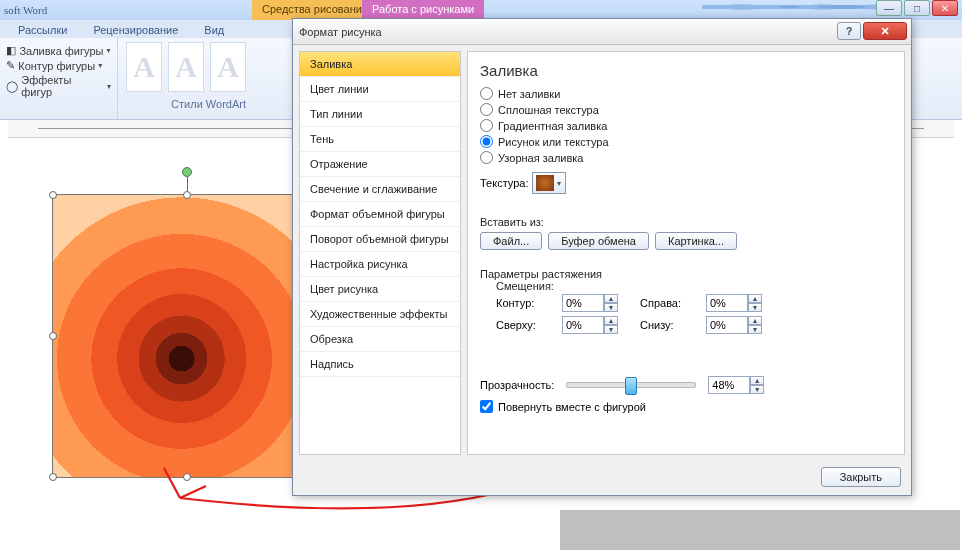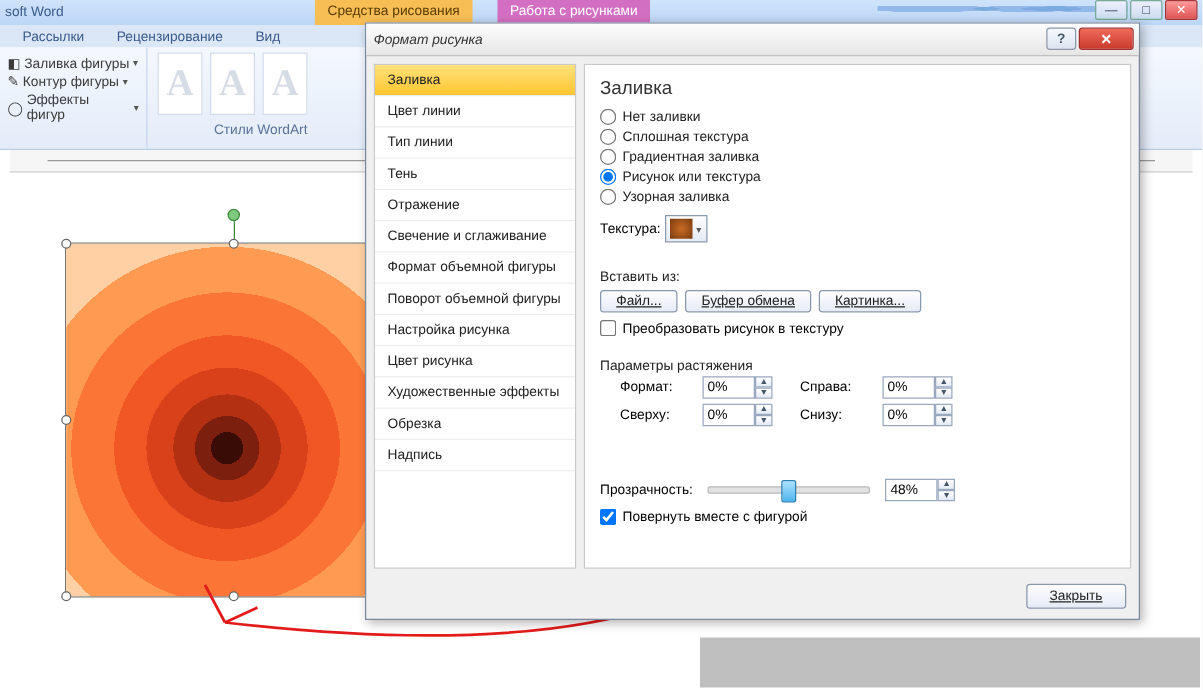--- a/index.html
+++ b/index.html
@@ -1,22 +1,22 @@
 <!DOCTYPE html>
 <html><head>
 <meta charset="utf-8">
 <style>
 * { box-sizing: border-box; margin: 0; padding: 0; font-family: "Segoe UI", Tahoma, sans-serif; font-size: 11px; }
 body { background: #fff; width: 962px; height: 552px; overflow: hidden; position: relative; }
 
 
 .titlebar { height: 20px; background: linear-gradient(#cfe3fb,#bcd6f6); display:flex; align-items:center; position:relative; }
-.titlebar .appname { margin-left:4px; color:#3a5a8a; font-weight:normal; }
+.titlebar .appname { margin-left:4px; color:#3a5a8a; font-weight:normal;font-family:Liberation Serif, serif; }
 .titlebar .ctx1 { position:absolute; left:252px; top:0; height:20px; padding:3px 10px; background:#f7be56; color:#5a3b00; }
-.titlebar .ctx2 { position:absolute; left:398px; top:0; height:20px; padding:3px 10px; background:#d36fc2; color:#fff; }
+.titlebar .ctx2 { position:absolute; left:362px; top:0; height:20px; padding:3px 10px; background:#d36fc2; color:#fff; }
 .winbtns { position:absolute; right:4px; top:0; display:flex; gap:2px; }
 .winbtn { width:26px; height:16px; background:linear-gradient(#eef,#cde); border:1px solid #7a9; border-radius:2px; display:flex; align-items:center; justify-content:center; font-size:10px; color:#345; }
 .winbtn.close { background:linear-gradient(#f99,#d55); border-color:#a33; color:#fff; }
 
 
 .ribbontabs { height:18px; background:#dbe7f7; display:flex; align-items:flex-end; padding-left:10px; gap:10px; }
 .ribbontabs span { padding:2px 8px; color:#3a5a8a; }
 
 
 .ribbon { height:82px; background:linear-gradient(#f4f8fe,#e4ecf9); border-bottom:1px solid #b8c9e3; display:flex; }
@@ -43,40 +43,40 @@
 .rothandle { position:absolute; left:50%; margin-left:-5px; top:-28px; width:10px; height:10px; background:#7fc97f; border:1px solid #3a8a3a; border-radius:50%; }
 .rotline { position:absolute; left:50%; top:-18px; width:1px; height:14px; background:#3a8a3a; }
 
 
 .redcircle { position:absolute; left:614px; top:395px; width:60px; height:46px; border:2px solid #e41b1b; border-radius:50%; pointer-events:none; }
 .redarrow { position:absolute; left:120px; top:390px; pointer-events:none; }
 
 
 .dialog { position:absolute; left:292px; top:18px; width:620px; height:478px; background:#f0f0f0; border:1px solid #7a8aa0; box-shadow:2px 2px 8px rgba(0,0,0,.3); }
 .dlg-title { height:26px; background:linear-gradient(#fdfdfd,#e6e6e6); border-bottom:1px solid #c0c0c0; display:flex; align-items:center; padding:0 6px; position:relative; }
-.dlg-title span { color:#333;font-style:italic; }
+.dlg-title span { color:#333; }
 .dlg-winbtns { position:absolute; right:4px; top:3px; display:flex; gap:2px; }
 .dlg-hbtn { width:24px; height:18px; border:1px solid #8a98ad; border-radius:3px; display:flex; align-items:center; justify-content:center; background:linear-gradient(#f6f9fd,#dce5f1); color:#456; font-weight:bold; }
 .dlg-cbtn { width:44px; height:18px; border:1px solid #a03030; border-radius:3px; display:flex; align-items:center; justify-content:center; background:linear-gradient(#ef6a5b,#c93a2c); color:#fff; font-weight:bold; }
 
 .dlg-body { display:flex; height:416px; }
 .dlg-nav { width:162px; border:1px solid #c9c9c9; margin:6px; background:#fff; overflow:hidden; }
 .navitem { padding:6px 10px; border-bottom:1px solid #eee; color:#222; cursor:default; }
 .navitem.sel { background:linear-gradient(#ffe27a,#ffc531); font-weight:normal; }
 
 .dlg-main { flex:1; border:1px solid #c9c9c9; margin:6px 6px 6px 0; background:#fff; padding:10px 12px; position:relative; }
 .panel-title { font-size:15px; color:#333; margin-bottom:8px; }
 .radiogrp label { display:flex; align-items:center; gap:5px; margin:3px 0; color:#222; }
 .radiogrp input { margin:0; }
 .texrow { display:flex; align-items:center; gap:3px; margin:8px 0 4px; }
 .texbtn { width:34px; height:22px; border:1px solid #8a98ad; background:linear-gradient(#fdfdfd,#e4ebf6); display:flex; align-items:center; justify-content:center; }
 .texswatch { width:18px; height:16px; background:radial-gradient(circle,#c96b24,#7a3a10); }
 .insertlbl { margin-top:22px; color:#222; }
 .btnrow { display:flex; gap:6px; margin:4px 0 6px; }
-.btn { padding:2px 12px; border:1px solid #8a98ad; border-radius:3px; background:linear-gradient(#fdfdfd,#e5ecf6); color:#222;text-decoration:underline; }
+.btn { padding:2px 12px; border:1px solid #8a98ad; border-radius:3px; background:linear-gradient(#fdfdfd,#e5ecf6); color:#222; }
 .chkrow { display:flex; align-items:center; gap:5px; margin:3px 0; }
 .section { margin-top:18px; color:#222; }
 .subsection { margin-left:16px; color:#222; }
 .offgrid { display:grid; grid-template-columns:56px 68px 56px 68px; gap:4px 10px; align-items:center; margin:2px 0 0 16px; }
 .spin { display:flex; align-items:center; }
 .spin input { width:42px; height:18px; border:1px solid #9aa8bf; padding:0 3px; background:#fff; }
 .spinbtns { display:flex; flex-direction:column; }
 .spinbtns div { width:14px; height:9px; border:1px solid #9aa8bf; background:linear-gradient(#fff,#e4ebf6); font-size:7px; line-height:7px; text-align:center; color:#456; }
 
 .transrow { display:flex; align-items:center; gap:12px; margin-top:42px; }
@@ -218,27 +218,24 @@
             <div class="texswatch"></div>
             <span class="ddarrow" style="margin-left:3px">▾</span>
           </div>
       </div>
       <div class="insertlbl">Вставить из:</div>
       <div class="btnrow">
         <div class="btn">Файл...</div>
         <div class="btn">Буфер обмена</div>
         <div class="btn">Картинка...</div>
       </div>
-      <div class="chkrow">
-          <input type="checkbox" style="">
-          <span>Преобразовать рисунок в текстуру</span>
-        </div>
       <div class="section">Параметры растяжения</div>
+      <div class="subsection">Смещения:</div>
       <div class="offgrid">
-        <span>Формат:</span>
+        <span>Контур:</span>
         <div class="spin">
             <input value="0%" style="">
             <div class="spinbtns">
               <div>▲</div>
               <div>▼</div>
             </div>
           </div>
         <span>Справа:</span>
         <div class="spin">
             <input value="0%" style="">

